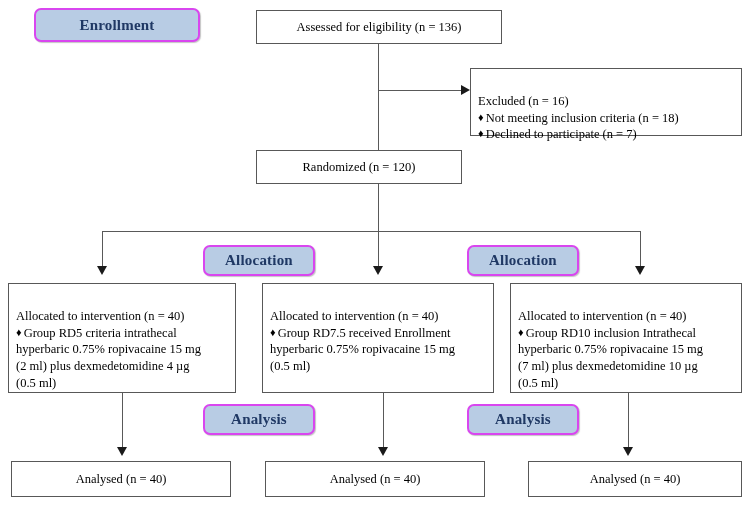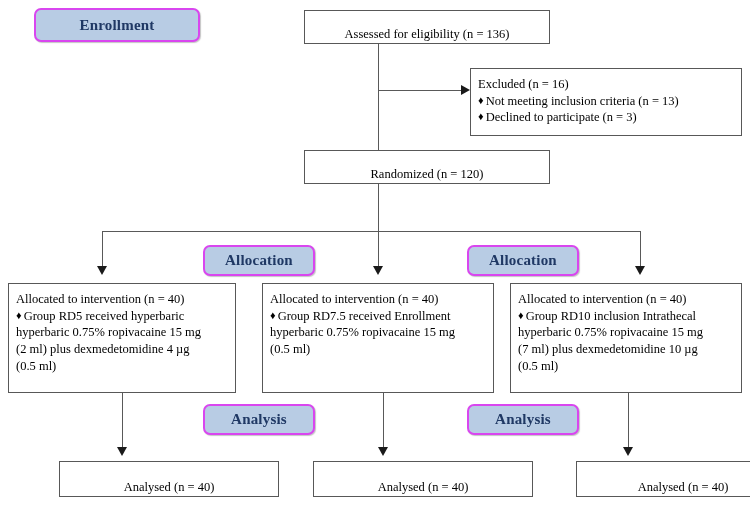--- a/index.html
+++ b/index.html
@@ -39,27 +39,26 @@
     position: absolute;
     box-sizing: border-box;
     background: #ffffff;
     border: 1.5px solid #585858;
     color: #000000;
     font-size: 12.5px;
     line-height: 1.33;
   }
   .node-box.centered {
     display: flex;
-    align-items: flex-end;
+    align-items: center;
     justify-content: center;
     text-align: center;
-    margin-left: 48px;
   }
   .node-box.padded {
-    padding: 7px 7px 6px 7px;
+    padding: 24px 7px 6px 7px;
   }
   .node-box .blk-title {
     display: block;
     white-space: nowrap;
   }
   .node-box .blk-line {
     display: block;
   }
   .bullet {
     font-size: 11px;
@@ -107,28 +106,28 @@
   </div>
 
   <div class="vline" style="left:378px; top:44px; height:106px;"></div>
 
   <div class="hline" style="left:378px; top:90px; width:83px;"></div>
   <div class="arrow-right" style="left:461px; top:85px;"></div>
 
   <div class="node-box padded" style="left:470px; top:68px; width:272px; height:68px;">
     <span class="blk-line">Excluded (n = 16)</span>
     <span class="blk-line">
-      <span class="bullet">♦</span><span>Not meeting inclusion criteria (n = 13)</span>
+      <span class="bullet">♦</span><span>Not meeting inclusion criteria (n = 18)</span>
     </span>
     <span class="blk-line">
-      <span class="bullet">♦</span><span>Declined to participate (n = 3)</span>
+      <span class="bullet">♦</span><span>Declined to participate (n = 7)</span>
     </span>
   </div>
 
-  <div class="node-box centered" style="left:256px; top:150px; width:246px; height:34px;">
+  <div class="node-box centered" style="left:256px; top:150px; width:206px; height:34px;">
     <span class="blk-title">Randomized (n = 120)</span>
   </div>
 
   <div class="vline" style="left:378px; top:184px; height:47px;"></div>
   <div class="hline" style="left:102px; top:231px; width:538px;"></div>
 
   <div class="vline" style="left:102px; top:231px; height:38px;"></div>
   <div class="arrow-down" style="left:97px; top:266px;"></div>
 
   <div class="vline" style="left:378px; top:231px; height:38px;"></div>
@@ -136,21 +135,21 @@
 
   <div class="vline" style="left:640px; top:231px; height:38px;"></div>
   <div class="arrow-down" style="left:635px; top:266px;"></div>
 
   <div class="stage-pill" style="left:203px; top:245px; width:112px; height:31px;">Allocation</div>
   <div class="stage-pill" style="left:467px; top:245px; width:112px; height:31px;">Allocation</div>
 
   <div class="node-box padded" style="left:8px; top:283px; width:228px; height:110px;">
     <span class="blk-line">Allocated to intervention (n = 40)</span>
     <span class="blk-line">
-      <span class="bullet">♦</span><span>Group RD5 received hyperbaric</span>
+      <span class="bullet">♦</span><span>Group RD5 criteria intrathecal</span>
     </span>
     <span class="blk-line">hyperbaric 0.75% ropivacaine 15 mg</span>
     <span class="blk-line">(2 ml) plus dexmedetomidine 4 µg</span>
     <span class="blk-line">(0.5 ml)</span>
   </div>
 
   <div class="node-box padded" style="left:262px; top:283px; width:232px; height:110px;">
     <span class="blk-line">Allocated to intervention (n = 40)</span>
     <span class="blk-line">
       <span class="bullet">♦</span><span>Group RD7.5 received Enrollment</span>

